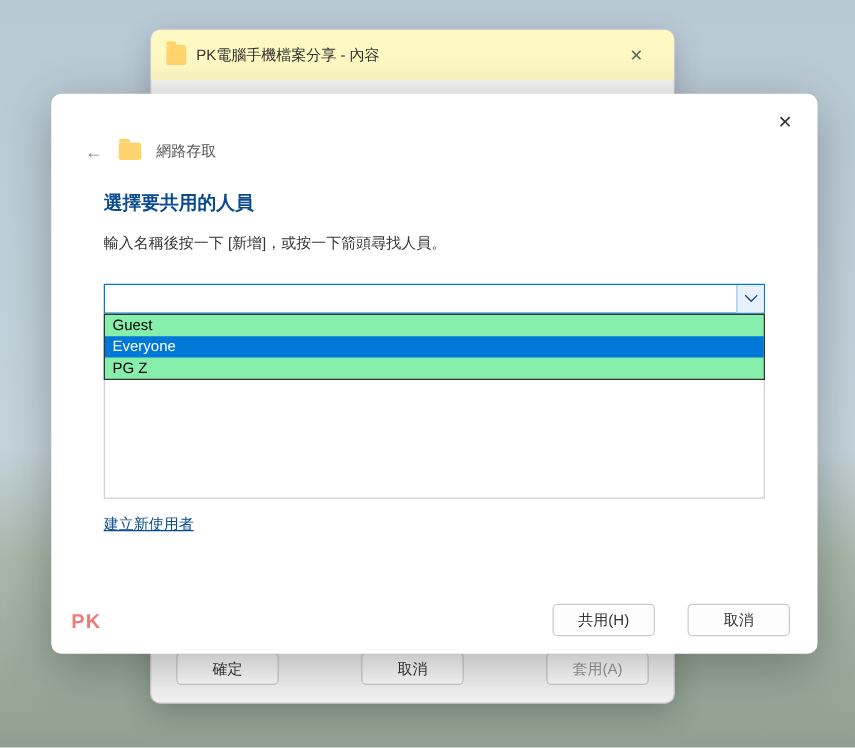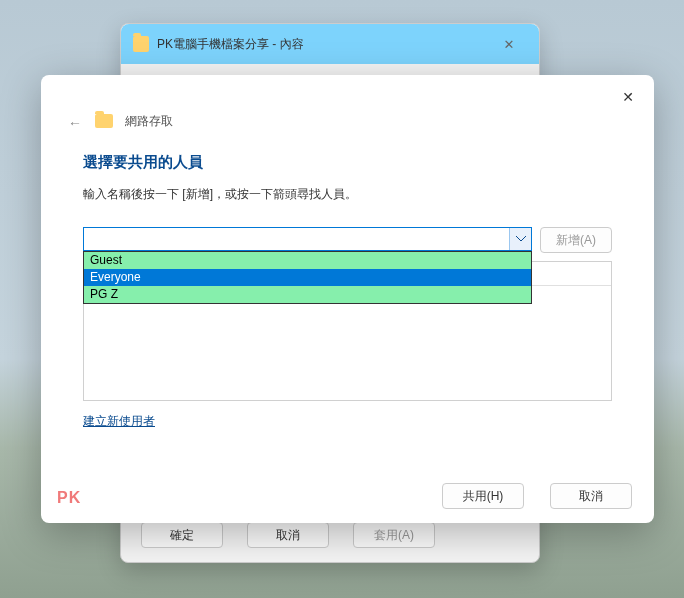--- a/index.html
+++ b/index.html
@@ -11,33 +11,33 @@
       top: 23px; left: 120px;
       width: 420px; height: 540px;
       background: #f5f5f5;
       border: 1px solid #ccc;
       border-radius: 8px;
       box-shadow: 0 8px 24px rgba(0,0,0,0.2);
     }
     .props-titlebar {
       display: flex; align-items: center;
       height: 40px; padding: 0 12px;
-      background: #7dd3fc;
+      background: #fef9c3;
       border-radius: 8px 8px 0 0;
     }
     .props-titlebar .folder-icon { width: 16px; height: 16px; background: #ffd36e; border-radius: 2px; margin-right: 8px; position: relative; }
     .props-titlebar .folder-icon::before { content:''; position:absolute; top:-3px; left:0; width:8px; height:3px; background:#ffd36e; border-radius:2px 2px 0 0; }
     .props-titlebar .title { font-size: 12px; color: #333; flex: 1; }
     .props-close { width: 36px; height: 28px; display:flex; align-items:center; justify-content:center; color:#666; font-size:13px; cursor:default; }
     .props-body { padding: 8px 16px; position: relative; }
     .props-tabs { display:flex; gap:4px; font-size:12px; color:#555; padding: 4px 0;}
     .props-footer {
       position: absolute;
       bottom: 14px; left: 0; right: 0;
-      display: flex; justify-content: flex-start; gap: 24px;
+      display: flex; justify-content: space-between; gap: 24px;
       padding: 0 20px;
     }
     .btn {
       min-width: 82px; height: 26px;
       background: #fdfdfd;
       border: 1px solid #ccc;
       border-radius: 4px;
       font-size: 12px; color: #333;
       display: inline-flex; align-items: center; justify-content: center;
       cursor: default;
@@ -188,21 +188,20 @@
         <svg width="10" height="6" viewBox="0 0 10 6">
             <path d="M0 0 L5 5 L10 0" fill="none" stroke="#0a4b8f" stroke-width="1"></path>
           </svg>
       </div>
       <div class="dropdown-list">
         <div class="dropdown-item">Guest</div>
         <div class="dropdown-item selected">Everyone</div>
         <div class="dropdown-item">PG Z</div>
       </div>
     </div>
-    <div class="btn disabled" style="min-width:72px">新增(A)</div>
   </div>
 
   <div class="name-level-table">
     <div class="name-level-header">
       <div class="col1"></div>
       <div class="col2"></div>
     </div>
   </div>
 
   <a class="help-link">建立新使用者</a>

